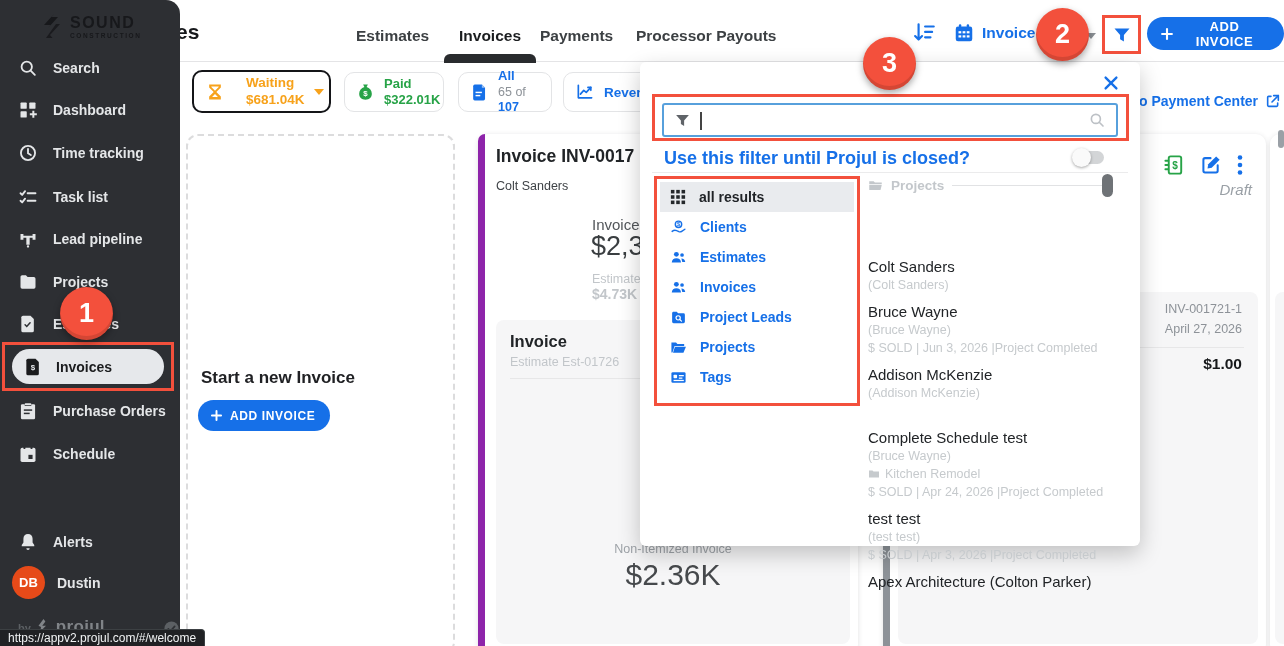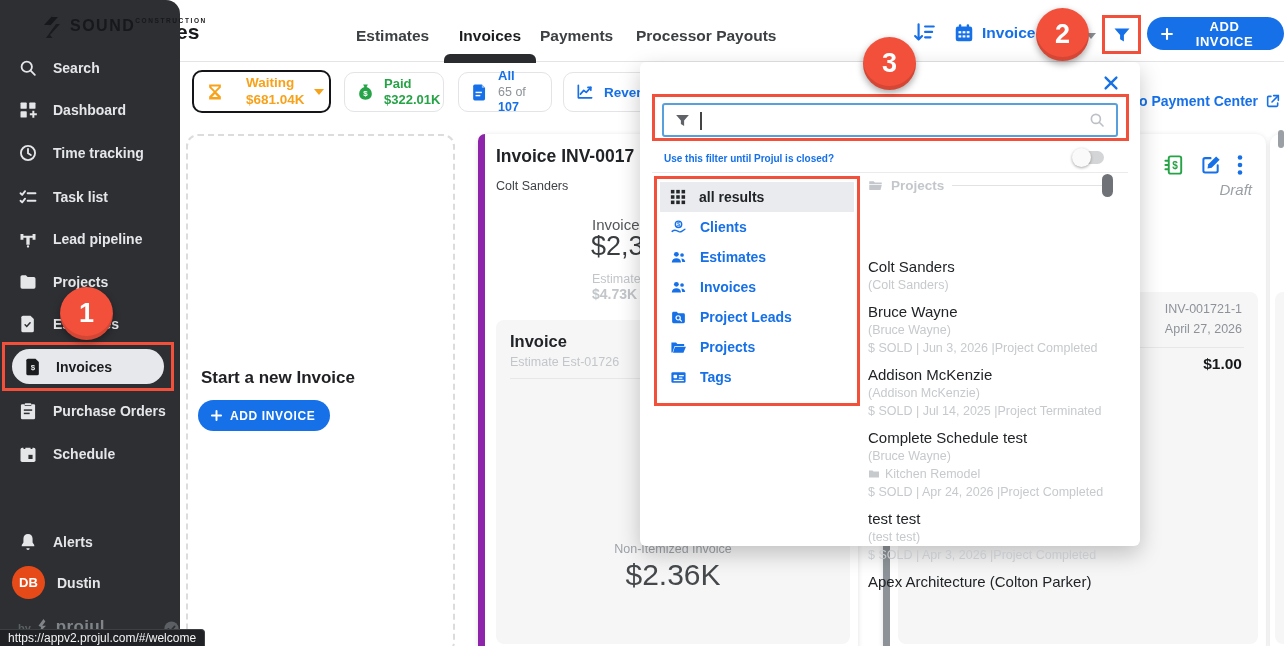--- a/index.html
+++ b/index.html
@@ -76,21 +76,21 @@
   #page-scroll-thumb { position:absolute; left:1278px; top:130px; width:6px; height:18px; background:#9aa0a6; border-radius:3px; z-index:6; }
 
   
   #filter-panel { position:absolute; left:640px; top:62px; width:500px; height:484px; background:#fff; border-radius:6px; box-shadow:0 8px 22px rgba(0,0,0,.22); z-index:40; }
   #panel-close { position:absolute; right:20px; top:12px; width:18px; height:18px; color:#1670e8; cursor:pointer; }
   #search-box-annot { position:absolute; left:12px; top:32px; width:477px; height:47px; border:3px solid #f3503c; }
   #filter-search { position:absolute; left:7px; top:6px; width:456px; height:34px; border:2px solid #57a0dc; border-radius:3px; background:#fff; display:flex; align-items:center; padding:0 10px; gap:8px; }
   #filter-search input { flex:1; border:none; outline:none; font-size:14px; font-family:inherit; color:#222; background:transparent; }
   #text-caret { width:1.5px; height:18px; background:#444; position:absolute; left:36px; top:7px; }
   #toggle-row { position:absolute; left:24px; top:85px; right:24px; height:22px; display:flex; align-items:center; }
-  #toggle-row .q { font-size:10px; font-weight:700; color:#1670e8; }
+  #toggle-row .q { font-size:18px; font-weight:700; color:#1670e8; }
   #toggle { position:absolute; right:12px; top:4px; width:31px; height:13px; border-radius:7px; background:#d3d5d7; cursor:pointer; }
   #toggle .knob { position:absolute; left:-1px; top:-3px; width:19px; height:19px; border-radius:50%; background:#fafafa; box-shadow:0 1px 3px rgba(0,0,0,.35); }
   #panel-div1 { position:absolute; left:12px; right:12px; top:110px; height:1px; background:#ebebec; }
 
   #cat-annot { position:absolute; left:14px; top:114px; width:206px; height:230px; border:3px solid #f3503c; }
   .cat-row { position:absolute; left:3px; width:194px; height:30px; display:flex; align-items:center; gap:13px; padding-left:10px; color:#1670e8; cursor:pointer; }
   .cat-row .lbl { font-size:14px; font-weight:700; }
   .cat-row.active { background:#e9ebee; color:#202327; }
 
   #results { position:absolute; left:228px; top:112px; width:262px; }
@@ -449,21 +449,20 @@
         <div class="res-sub">(Colt Sanders)</div>
       </div>
       <div class="res-row" style="top:128px">
         <div class="res-name">Bruce Wayne</div>
         <div class="res-sub">(Bruce Wayne)</div>
         <div class="res-status">$  SOLD | Jun 3, 2026 |Project Completed</div>
       </div>
       <div class="res-row" style="top:191px">
         <div class="res-name">Addison McKenzie</div>
         <div class="res-sub">(Addison McKenzie)</div>
-        <div class="res-status">$  SOLD | Jul 14, 2025 |Project Terminated</div>
       </div>
       <div class="res-row" style="top:254px">
         <div class="res-name">Complete Schedule test</div>
         <div class="res-sub">(Bruce Wayne)</div>
         <div class="res-proj">
           <span>
             <svg width="12" height="12" viewBox="0 0 24 24" fill="#c6cacd">
                 <path d="M2 5h7l2 2h11v12H2z"></path>
               </svg>
           </span>
@@ -481,21 +480,21 @@
       </div>
     </div>
   </div>
 
   <div id="sidebar">
     <div id="logo">
       <svg width="24" height="26" viewBox="0 0 24 26" fill="#17181b">
           <path d="M14 1L4 12h6.5L8 15l10-11h-6.5z"></path>
           <path d="M16 11L6 25h6.5L10 22l10-11h-6.5z" opacity=".85"></path>
         </svg>
-      <span class="col" style="display:flex;flex-direction:row;justify-content:center;">
+      <span class="col" style="display:flex;flex-direction:column;justify-content:center;">
         <span class="t1">SOUND</span>
         <span class="t2">CONSTRUCTION</span>
       </span>
     </div>
 
     <div class="side-item" style="top:55px">
       <svg width="20" height="20" viewBox="0 0 24 24" fill="none" stroke="#e4e6e8" stroke-width="2.2" stroke-linecap="round">
           <circle cx="10.5" cy="10.5" r="6.2"></circle>
           <path d="M15.2 15.2l5 5"></path>
         </svg>

